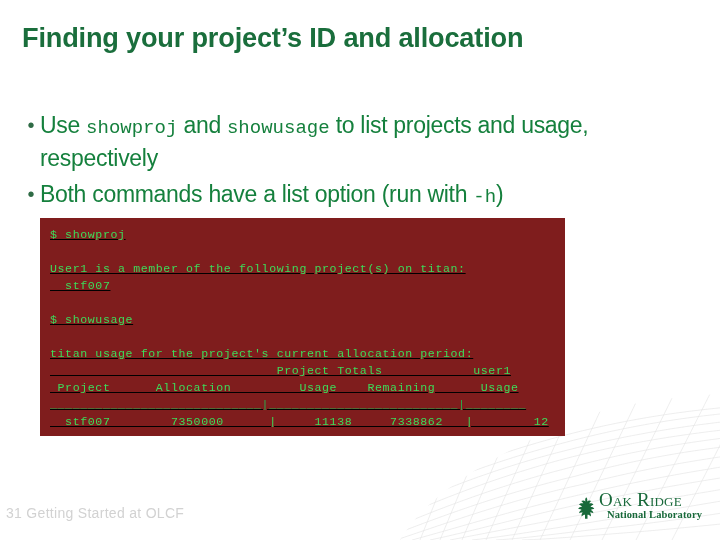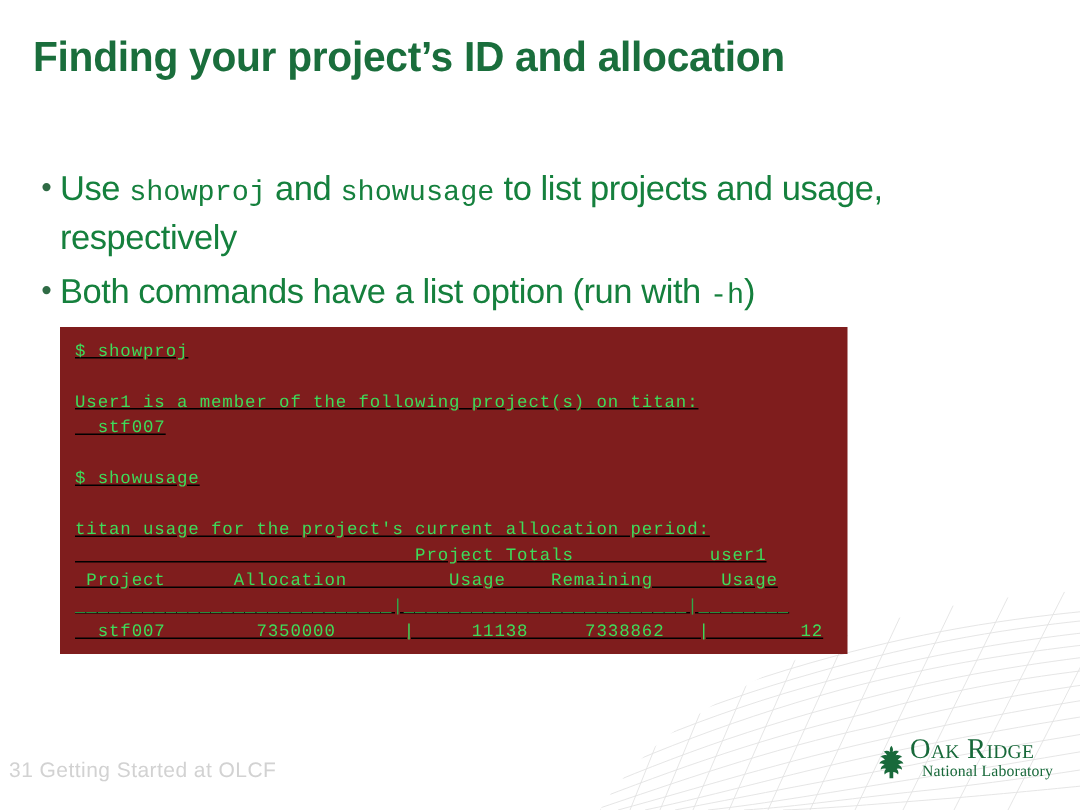--- a/index.html
+++ b/index.html
@@ -134,20 +134,21 @@
     font-variant: small-caps;
     font-weight: normal;
   }
   #ornl-sub {
     font-family: "Liberation Serif", serif;
     font-size: 10.5px;
     color: #18693a;
     letter-spacing: 0.1px;
     margin-top: 1px;
     padding-left: 8px;
+    font-weight: bold;
   }
 </style>
 </head>
 <body>
 
 <svg id="bg-swirl" viewBox="0 0 380 150" preserveAspectRatio="none">
   <defs>
     <linearGradient id="swirlFade" x1="0" y1="0" x2="1" y2="0">
       <stop offset="0%" stop-color="#ffffff" stop-opacity="0"></stop>
       <stop offset="40%" stop-color="#e9e9e9" stop-opacity="1"></stop>

